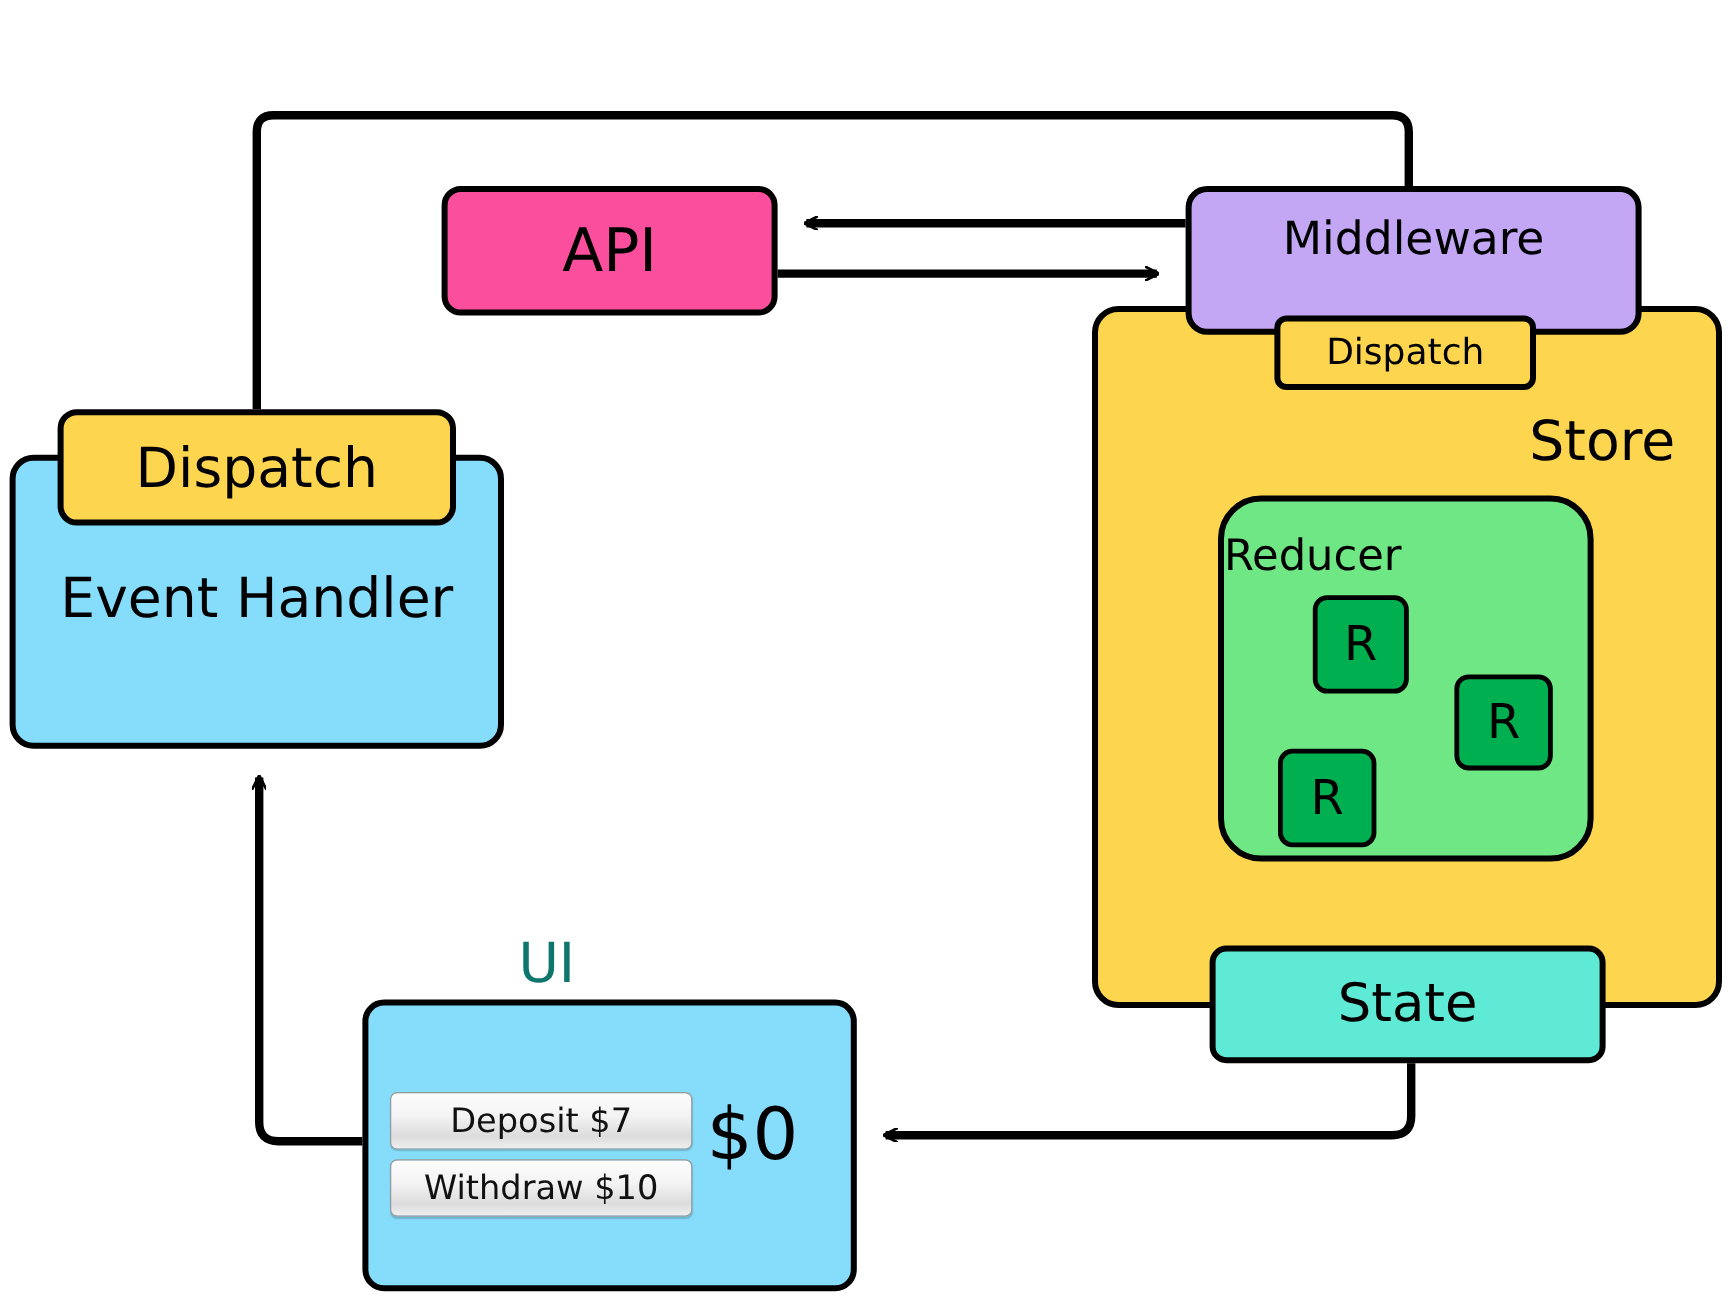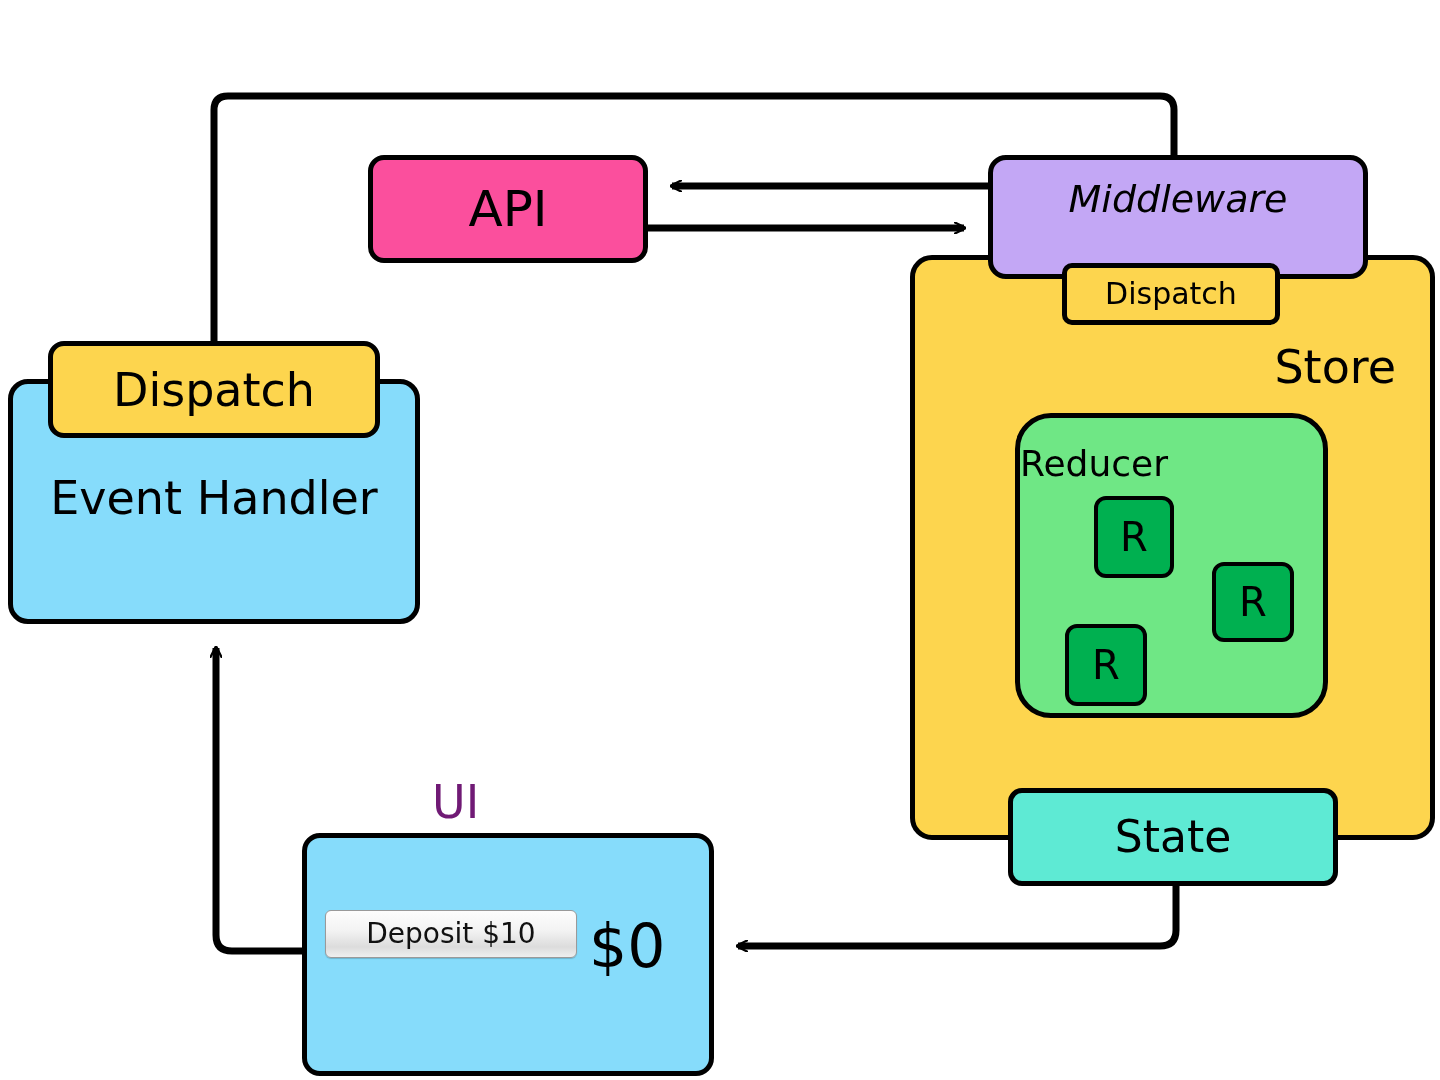--- a/index.html
+++ b/index.html
@@ -46,21 +46,20 @@
     font-size: 50px;
     z-index: 10;
   }
   #middleware-box {
     left: 988px; top: 155px; width: 380px; height: 124px;
     border-radius: 18px;
     font-size: 38px;
     align-items: flex-start;
     padding-top: 20px;
     z-index: 12;
-    font-style: italic;
   }
   #store-box {
     left: 910px; top: 255px; width: 525px; height: 585px;
     border-radius: 22px;
     z-index: 8;
     display: block;
     text-decoration: underline;
   }
   #store-label {
     position: absolute;
@@ -121,21 +120,21 @@
     left: 48px; top: 341px; width: 332px; height: 97px;
     border-radius: 16px;
     font-size: 46px;
     z-index: 14;
   }
 
   #ui-label {
     position: absolute;
     left: 432px; top: 775px;
     font-size: 46px;
-    color: #701a75;
+    color: #0f766e;
     z-index: 10;
   }
   #ui-box {
     left: 302px; top: 833px; width: 412px; height: 243px;
     border-radius: 18px;
     z-index: 10;
     display: block;
   }
   .ui-button {
     position: absolute;
@@ -227,18 +226,21 @@
   </div>
 
   <div class="node" id="eh-dispatch-box" style="background:#FDD54E">
     <span>Dispatch</span>
   </div>
 
   <span id="ui-label">UI</span>
 
   <div class="node" id="ui-box" style="background:#86DCFB">
     <div class="ui-button" id="deposit-button">
-      <span>Deposit $10</span>
+      <span>Deposit $7</span>
+    </div>
+    <div class="ui-button" id="withdraw-button">
+      <span>Withdraw $10</span>
     </div>
     <span id="balance-amount">$0</span>
   </div>
 
 </div>
 
 </body></html>

